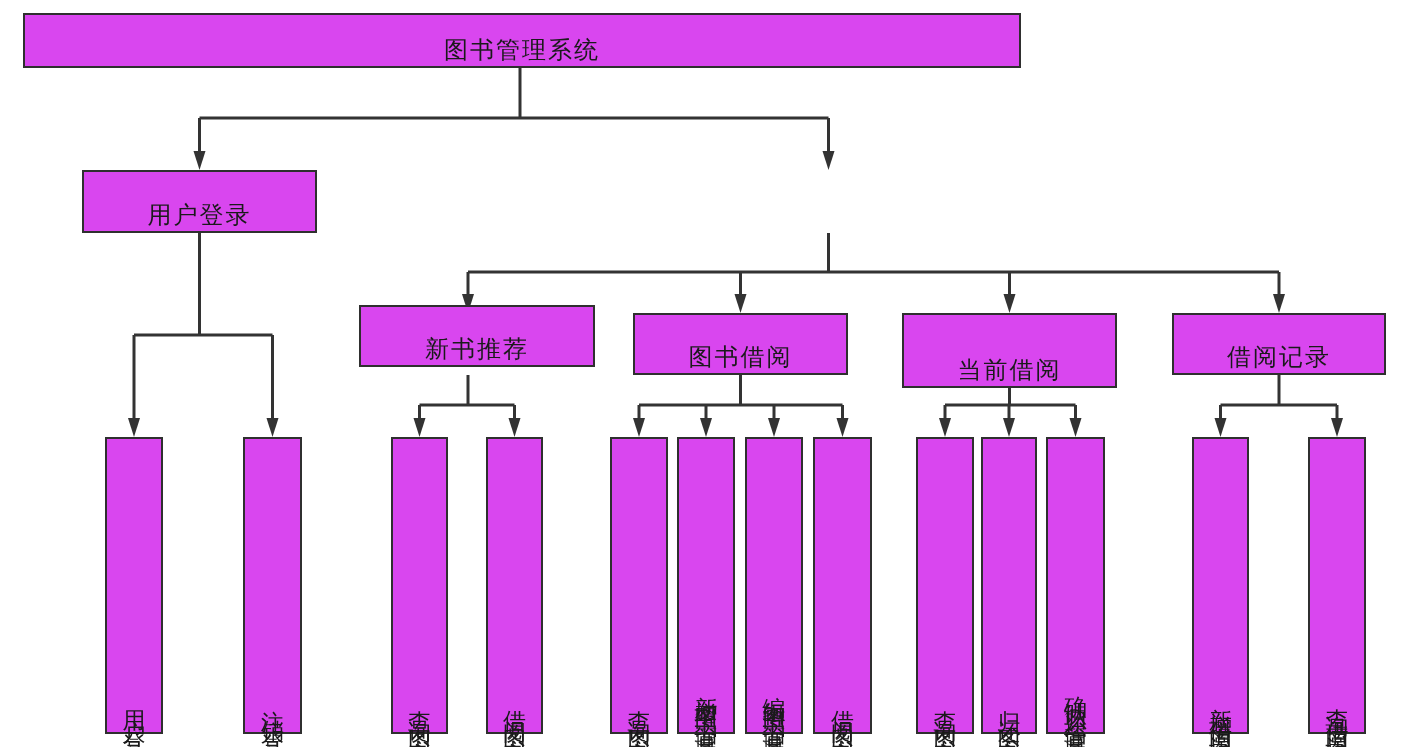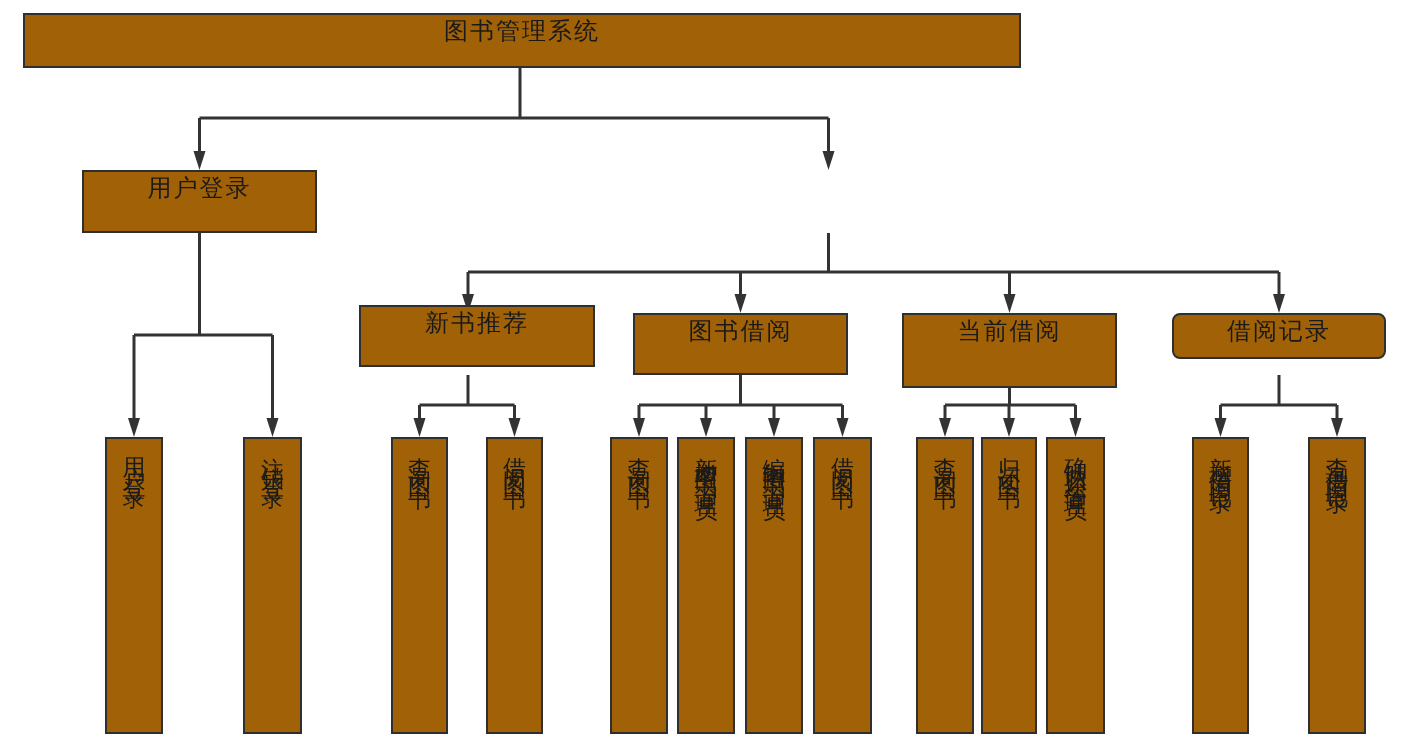--- a/index.html
+++ b/index.html
@@ -15,23 +15,23 @@
   .connectors {
     position: absolute;
     left: 0; top: 0;
     width: 1405px; height: 747px;
     pointer-events: none;
   }
   .node {
     position: absolute;
     box-sizing: border-box;
     border: 2.5px solid #2f2f2f;
-    background: #a16207;
+    background: #d946ef;
     display: flex;
-    align-items: flex-start;
+    align-items: flex-end;
     justify-content: center;
   }
   .hnode {
     font-size: 24px;
     letter-spacing: 2px;
     white-space: nowrap;
   }
   .vnode {
     font-size: 23px;
     line-height: 1;
@@ -136,21 +136,21 @@
 
   <div class="node hnode" style="left:359px; top:305px; width:236px; height:62px;">
     <span>新书推荐</span>
   </div>
   <div class="node hnode" style="left:633px; top:313px; width:215px; height:62px;">
     <span>图书借阅</span>
   </div>
   <div class="node hnode" style="left:902px; top:313px; width:215px; height:75px;">
     <span>当前借阅</span>
   </div>
-  <div class="node hnode" style="left:1172px; top:313px; width:214px; height:46px;border-radius:8px;">
+  <div class="node hnode" style="left:1172px; top:313px; width:214px; height:62px;">
     <span>借阅记录</span>
   </div>
 
   <div class="node vnode" style="left:105px; top:437px; width:58px; height:297px;">
     <span class="vtext">用户登录</span>
   </div>
   <div class="node vnode" style="left:243px; top:437px; width:59px; height:297px;">
     <span class="vtext">注销登录</span>
   </div>
 

